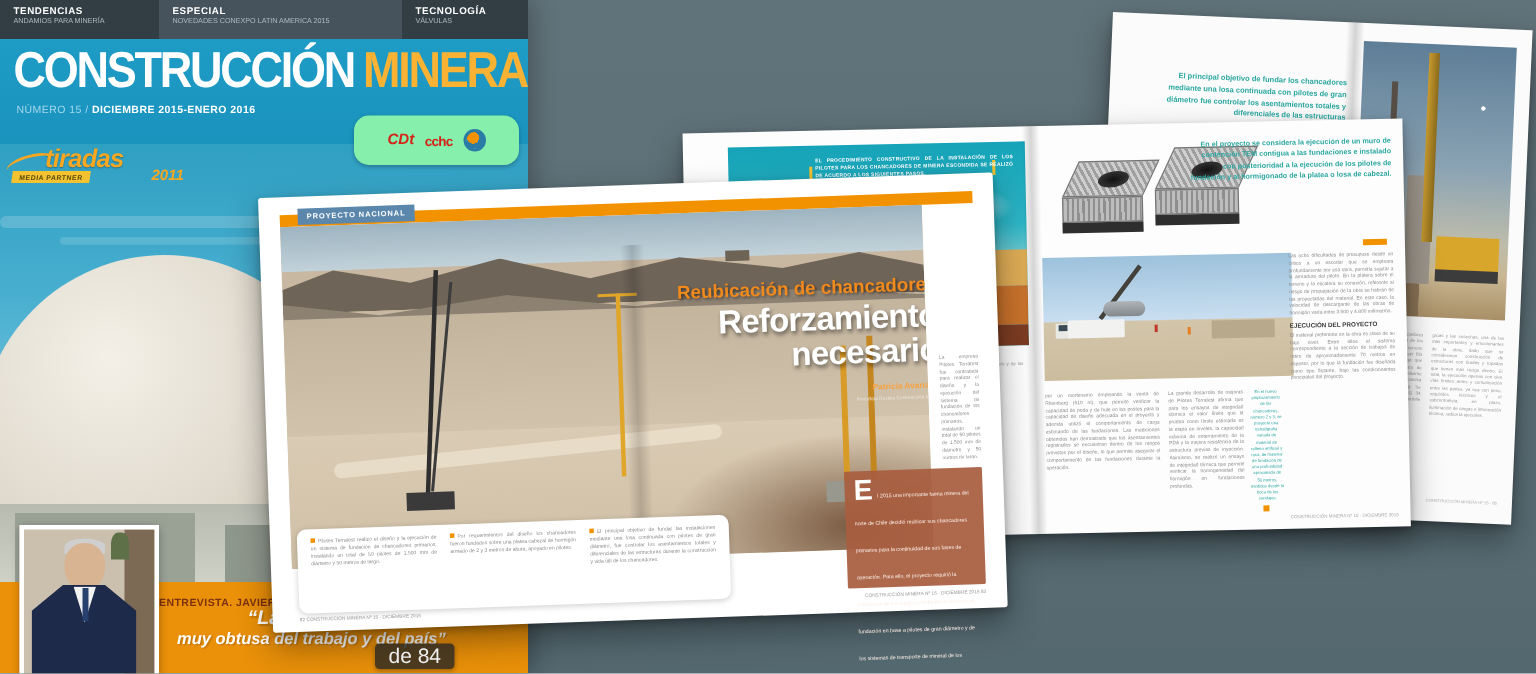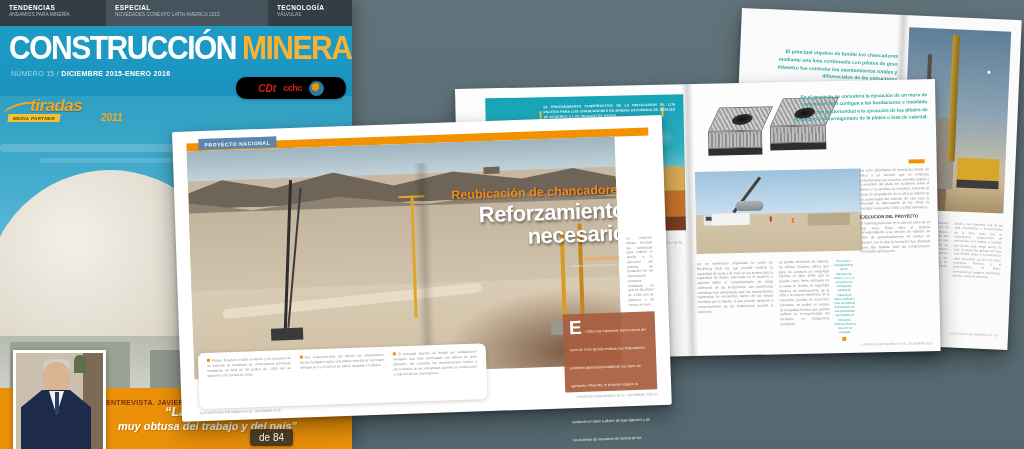--- a/index.html
+++ b/index.html
@@ -16,21 +16,21 @@
   .tb-seg .t{font-size:6.5px;font-weight:bold;color:#fff;letter-spacing:.4px;}
   .tb-seg .s{font-size:4.8px;color:#aebbc2;margin-top:1px;}
   .seg1{width:106px;background:#333e44;}
   .seg2{width:162px;background:#46535c;}
   .seg3{width:84px;background:#333e44;}
   .masthead{left:0;top:26px;width:352px;height:70px;background:linear-gradient(180deg,#1e9cc6,#1a93bd);}
   .mag-title{left:9px;top:29px;font-size:30px;font-weight:900;letter-spacing:-1.5px;color:#fff;white-space:nowrap;transform:scaleY(1.12);transform-origin:top left;}
   .mag-title .accent{color:#f9b233;margin-left:6px;}
   .issue{left:11px;top:70px;font-size:7px;color:#a5d8ec;letter-spacing:.3px;}
   .issue b{color:#fff;}
-  .logopill{left:236px;top:77px;width:110px;height:22px;background:#000000;border-radius:10px;display:flex;align-items:center;justify-content:center;gap:7px;box-shadow:0 1px 3px rgba(0,0,0,.25);}
+  .logopill{left:236px;top:77px;width:110px;height:33px;background:#86efac;border-radius:10px;display:flex;align-items:center;justify-content:center;gap:7px;box-shadow:0 1px 3px rgba(0,0,0,.25);}
   .logo-cdt{font-size:10px;font-weight:900;font-style:italic;color:#d62318;}
   .logo-cchc{font-size:9px;font-weight:900;color:#d62318;letter-spacing:-.5px;}
   .logo-circ{width:11px;height:11px;border-radius:50%;border:2px solid #2a7ca5;background:radial-gradient(circle at 40% 35%,#f29200 0 40%,#2a7ca5 41% 100%);}
   .expo-swoosh{left:4px;top:103px;width:34px;height:12px;border-top:2.5px solid #f5a623;border-radius:50%;transform:rotate(-14deg);}
   .expo-name{left:30px;top:96px;font-size:17px;font-weight:900;font-style:italic;color:#f7a823;letter-spacing:-.5px;text-shadow:0 1px 1px rgba(0,0,0,.3);}
   .expo-year{left:101px;top:112px;font-size:10px;font-weight:900;color:#f7a823;font-style:italic;}
   .expo-ribbon{left:8px;top:114px;background:#f2c230;color:#5a4a08;font-size:4.5px;font-weight:bold;padding:1.5px 5px;transform:skewX(-8deg);letter-spacing:.4px;}
   .sky{left:0;top:96px;width:352px;height:292px;overflow:hidden;background:linear-gradient(180deg,#2f9fc2 0%,#49afd0 35%,#7cc8de 72%,#a9d8e6 100%);}
   .cloud1{left:0;top:48px;width:352px;height:8px;background:rgba(255,255,255,.18);border-radius:4px;}
   .cloud2{left:40px;top:62px;width:260px;height:5px;background:rgba(255,255,255,.14);border-radius:3px;}
@@ -141,21 +141,21 @@
   .rp-mast2{left:20px;top:26px;width:4px;height:94px;background:#574f45;}
   .rp-col{left:33px;top:88px;width:17px;height:72px;background:#9b948a;}
   .rp-body{left:54px;top:128px;width:42px;height:26px;background:#d9a62c;}
   .rp-track{left:54px;top:150px;width:42px;height:8px;background:#3c3c3c;}
   .rp-moon{left:80px;top:40px;width:3px;height:3px;border-radius:50%;background:#fff;}
   .rp-berm{left:0;top:128px;width:44px;height:54px;background:#8a7356;clip-path:polygon(0 30%,100% 60%,100% 100%,0 100%);}
   .r-colA{left:168px;top:204px;width:48px;height:104px;}
   .r-colB{left:222px;top:204px;width:48px;height:104px;}
   .r-foot{left:222px;top:314px;width:48px;text-align:right;font-size:2.8px;color:#ababab;}
   
-  #pager{left:250px;top:429px;height:17px;padding:0 9px;background:rgba(42,40,35,.82);border-radius:3px;color:#efefef;font-size:10px;line-height:17px;z-index:5;box-shadow:0 1px 3px rgba(0,0,0,.3);}
+  #pager{left:250px;top:429px;height:17px;padding:0 9px;background:rgba(42,40,35,.82);border-radius:3px;color:#efefef;font-size:14px;line-height:17px;z-index:5;box-shadow:0 1px 3px rgba(0,0,0,.3);}
 </style>
 </head>
 <body>
 
 <div class="abs page" id="rightspread">
   <div class="abs r-quote"><span class="breg">El principal objetivo de fundar los chancadores mediante una losa continuada con pilotes de gran diámetro </span><span class="bb">fue controlar los asentamientos totales y diferenciales de las estructuras</span></div>
   <div class="abs gutter r-gutter"></div>
   <div class="abs r-photo">
     <div class="abs rp-berm"></div>
     <div class="abs rp-mast2"></div>

